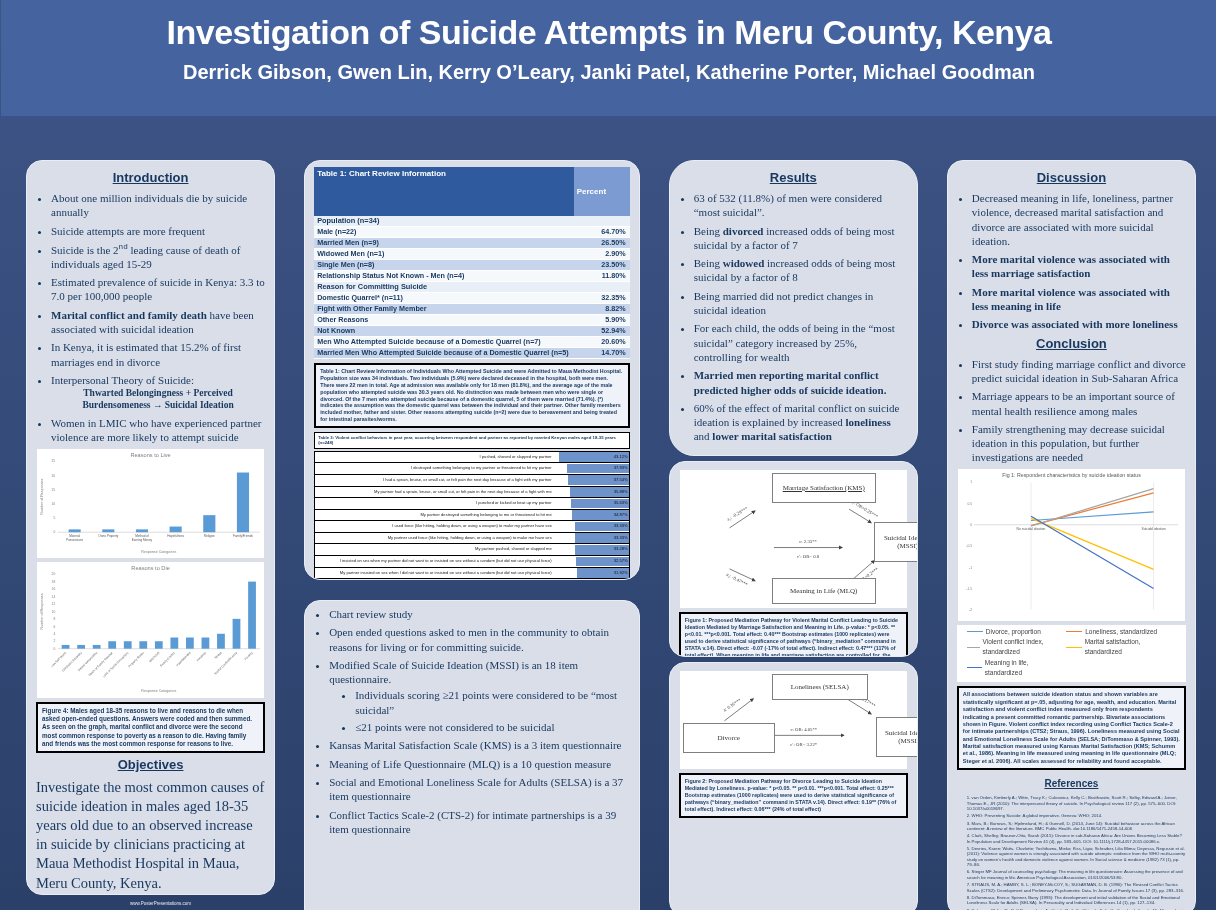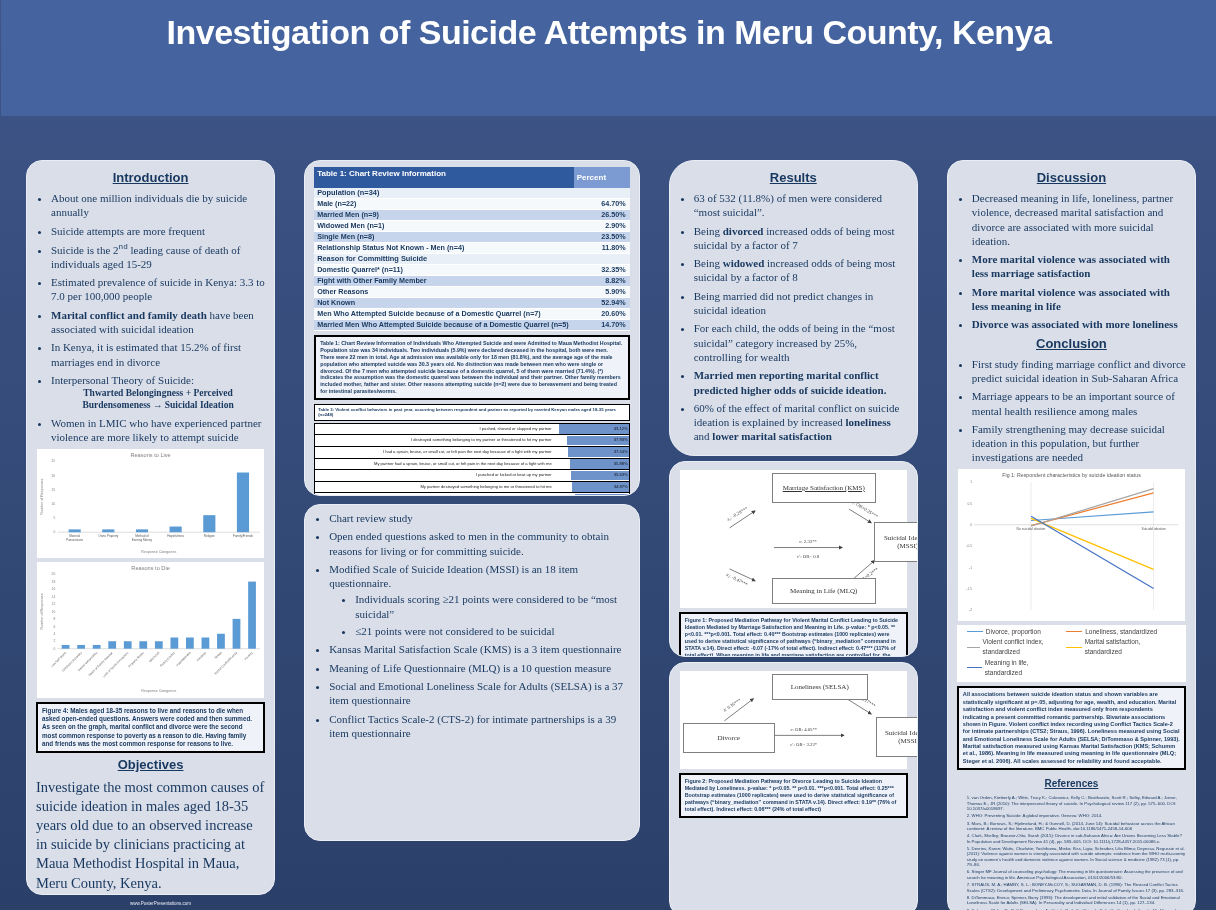--- a/index.html
+++ b/index.html
@@ -20,21 +20,21 @@
   #col1 .credit{margin:6px 0 0 104px;font:4.5px/1.3 "Liberation Sans",sans-serif;color:#E8ECF5;}
   .chartbox{background:#fff;margin:4px 1px;position:relative;}
   .capbox{background:#EFF2F8;border:2px solid #000;color:#17375E;padding:3px 4px;margin:4px 0;font-weight:bold;}
   .fig4cap{font:bold 6.3px/1.3 "Liberation Sans",sans-serif;}
   .t1cap{font:bold 5.3px/1.3 "Liberation Sans",sans-serif;}
   .figcap{font:bold 5.3px/1.32 "Liberation Sans",sans-serif;}
   .linecap{font:bold 5.6px/1.32 "Liberation Sans",sans-serif;}
   .objtext{font:14.5px/1.32 "Liberation Serif",serif;color:#17375E;margin:2px 0 0;}
   .t1-head{display:flex;}
   .t1-head .hl{flex:1;background:#305A9E;color:#fff;font:bold 8px/13px "Liberation Sans",sans-serif;padding:0 3px;}
-  .t1-head .hr{width:50px;background:#7B9BD2;color:#fff;font:bold 8px/13px "Liberation Sans",sans-serif;padding:4px 3px;}
+  .t1-head .hr{width:50px;background:#7B9BD2;color:#fff;font:bold 8px/13px "Liberation Sans",sans-serif;padding:18px 3px;}
   .t1-row{display:flex;border-bottom:1px solid #fff;}
   .t1-row .lab{flex:1;font:bold 7.2px/10px "Liberation Sans",sans-serif;color:#17375E;padding:0 3px;white-space:nowrap;overflow:hidden;}
   .t1-row .val{width:50px;font:bold 7.2px/10px "Liberation Sans",sans-serif;color:#17375E;text-align:right;padding:0 4px;}
   .t1-row.sec{background:#E9EFF7;}
   .t1-row.sec .lab{font-size:7.4px;}
   .t1-row.even{background:#F6F9FC;}
   .t1-row.odd{background:#C6D5EB;}
   
   .hbar-title{border:1px solid #000;font:bold 4.3px/1.25 "Liberation Sans",sans-serif;color:#17375E;padding:2px 3px;background:#fff;margin-bottom:2px;}
   .hbar-rows{border:1px solid #000;background:#fff;}
@@ -50,31 +50,32 @@
   .dbox{position:absolute;border:1px solid #7F7F7F;background:#fff;font:7px/1.15 "Liberation Serif",serif;color:#333;display:flex;align-items:center;justify-content:center;text-align:center;box-sizing:border-box;padding:1px 2px;}
   .arrows{position:absolute;left:0;top:0;width:100%;height:100%;}
   .arrows text{font-family:"Liberation Serif",serif;font-size:5.6px;fill:#404040;}
   
   .legend{display:grid;grid-template-columns:1fr 1.15fr;gap:1px 4px;padding:2px 10px 5px;background:#fff;}
   .lg-item{display:flex;align-items:center;font:6.5px/1.5 "Liberation Sans",sans-serif;color:#404040;}
   .lg-swatch{display:inline-block;width:16px;height:0;border-top:1.6px solid;margin-right:3px;}
   
   ol.refs{margin:0;padding-left:10px;}
   ol.refs li{font:4.3px/1.25 "Liberation Sans",sans-serif;color:#17375E;margin-bottom:2px;list-style:none;}
-  #col2 .pA{height:336px;margin-bottom:8px;} #col2 .pB{height:337px;}
+  #col2 .pA{height:420px;margin-bottom:20px;} #col2 .pB{height:337px;}
   #col3 .rA{height:296px;margin-bottom:5px;border-radius:25px;} #col3 .rB{height:196px;margin-bottom:5px;} #col3 .rC{height:255px;}
   #col4 .p-full{height:757px;}
   sup{font-size:70%;font-family:Liberation Mono, monospace;}
 </style>
 </head>
 <body>
 
 <div class="poster">
   <header>
     <h1>Investigation of Suicide Attempts in Meru County, Kenya</h1>
+    <div class="authors">Derrick Gibson, Gwen Lin, Kerry O’Leary, Janki Patel, Katherine Porter, Michael Goodman</div>
   </header>
 
   <div class="cols">
 
     <section id="col1">
       <div class="panel p-full">
         <div class="h">Introduction</div>
         <ul class="bullets">
             <li>About one million individuals die by suicide annually</li>
             <li>Suicide attempts are more frequent</li>

